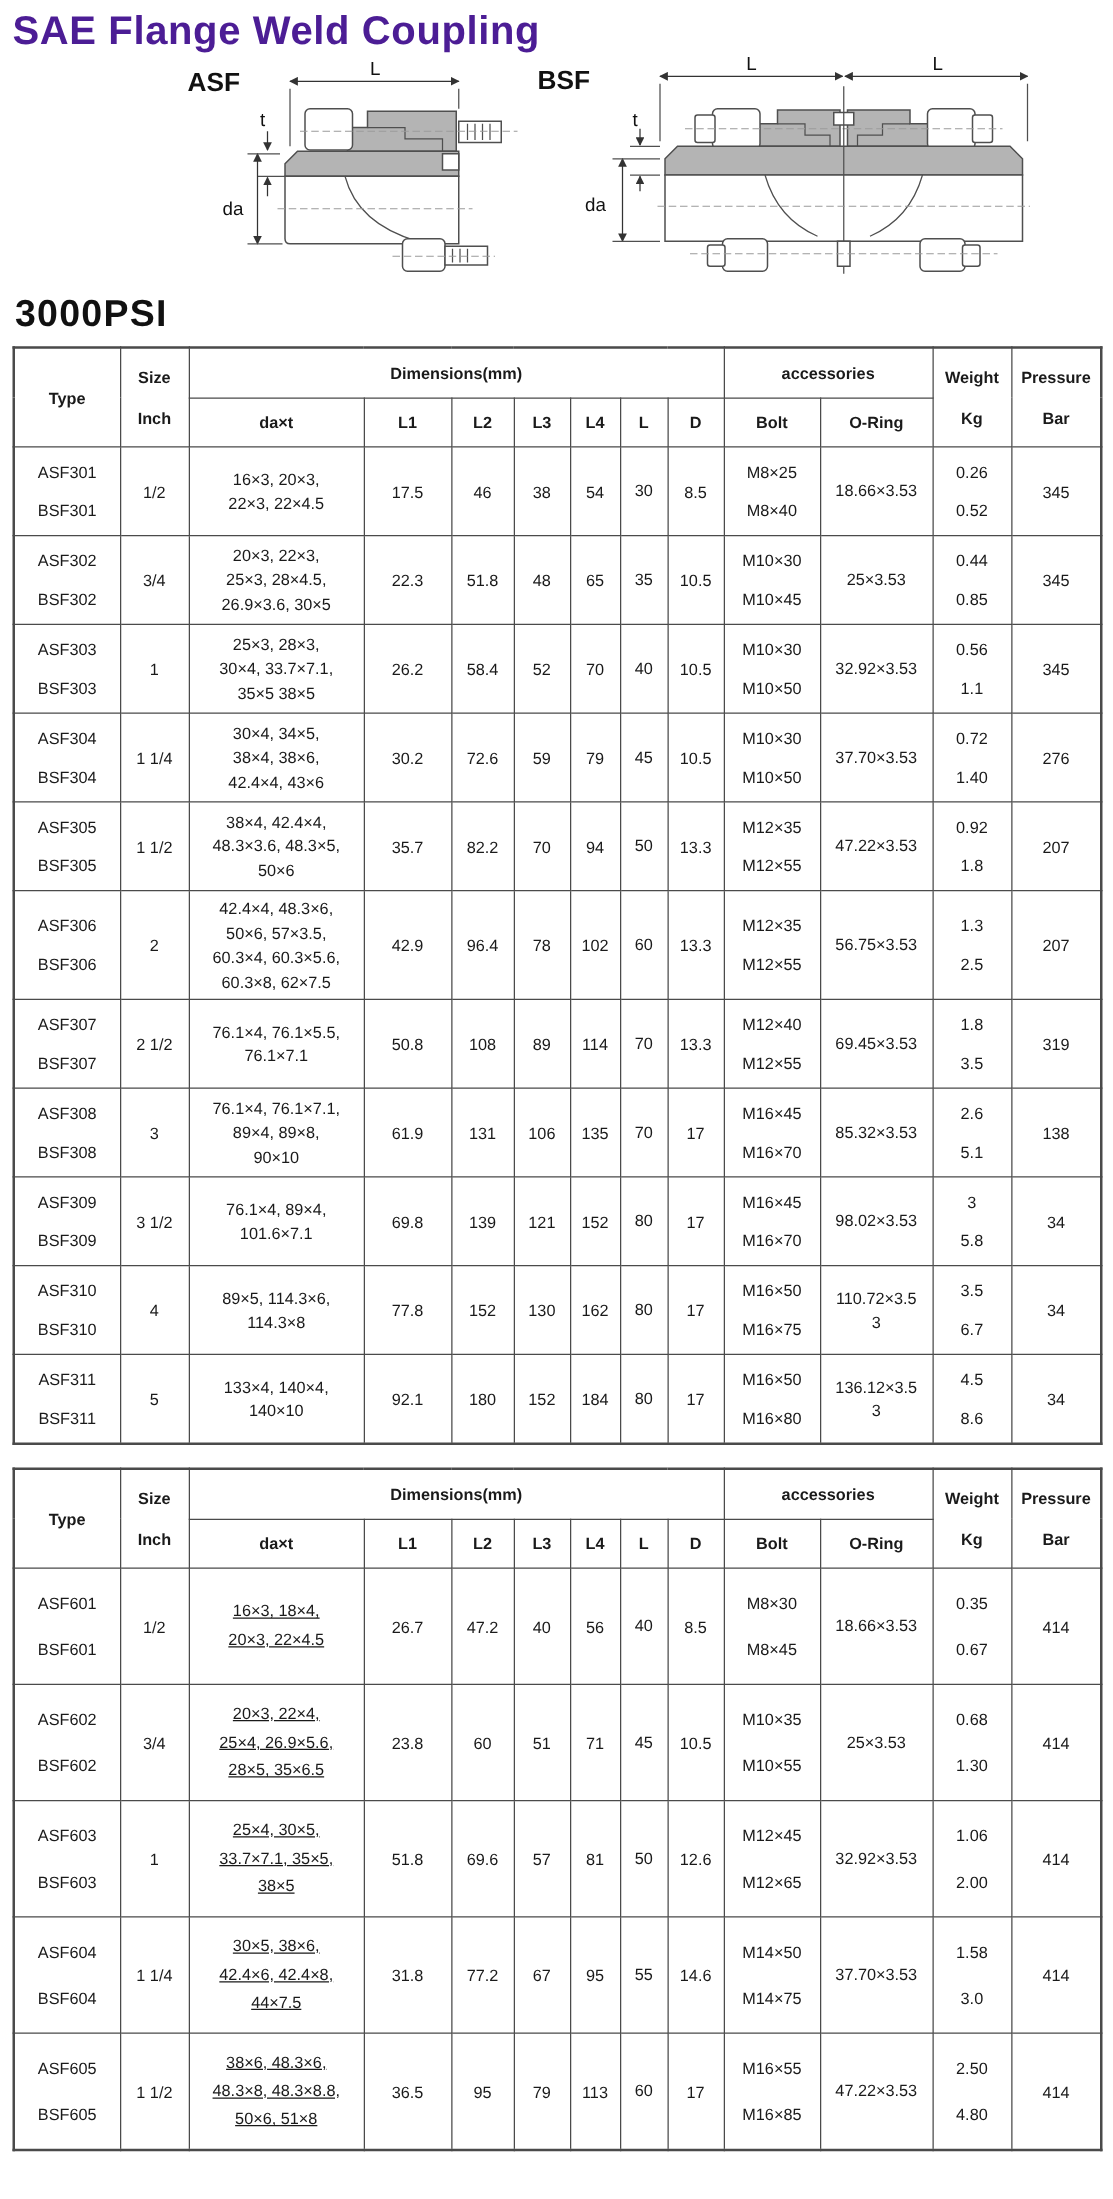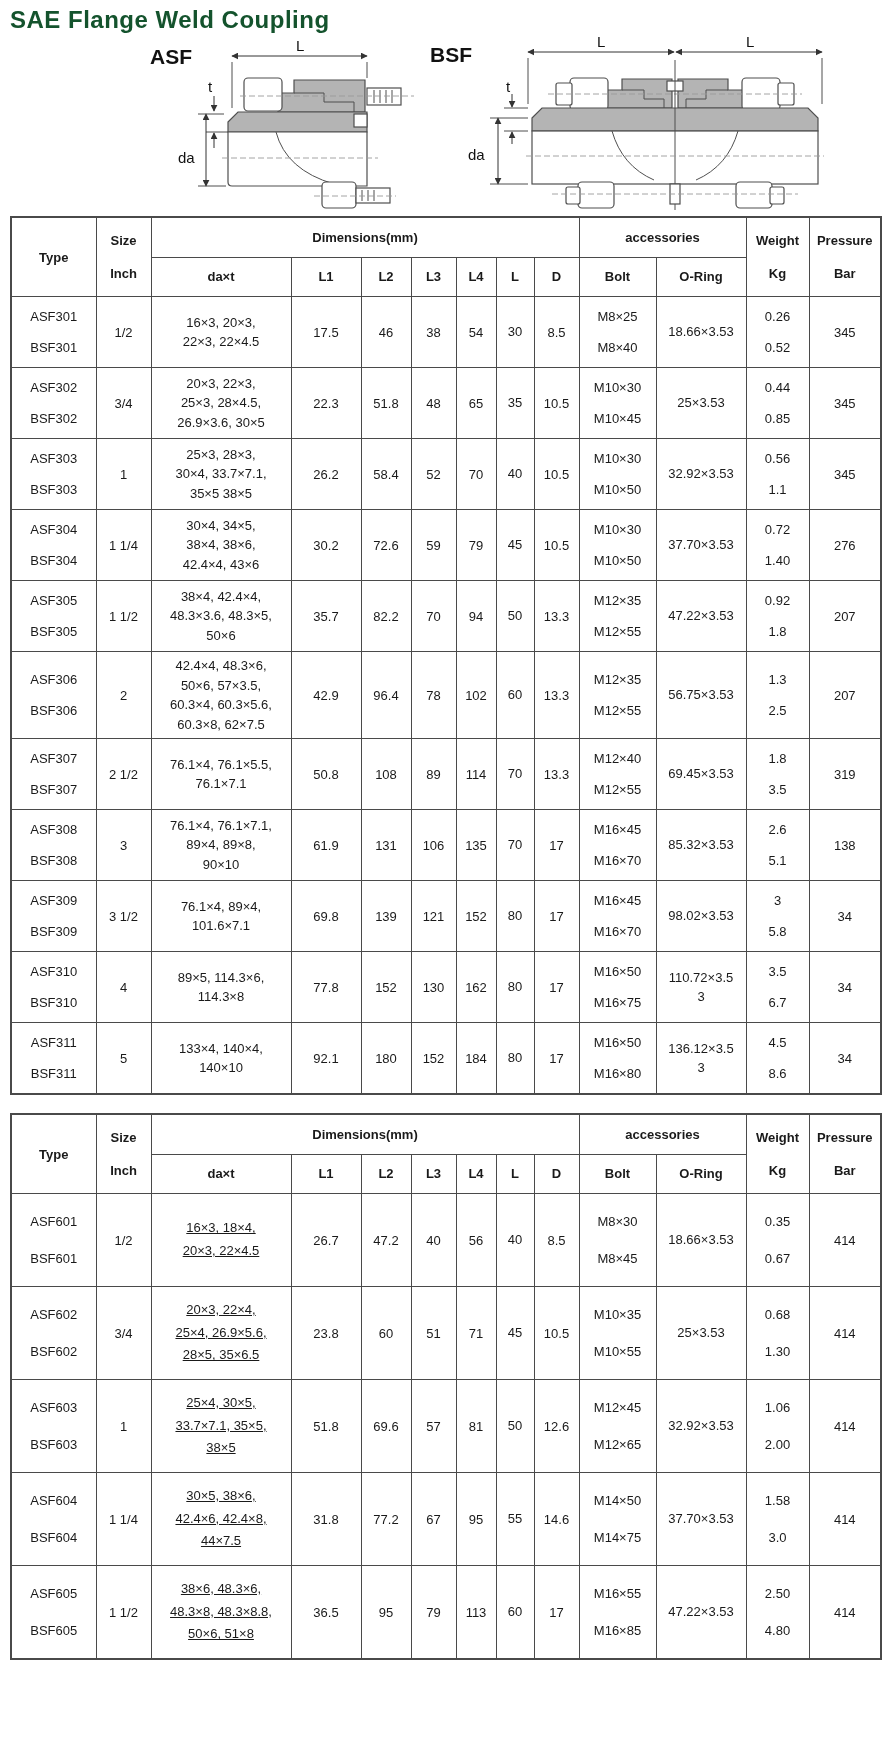--- a/index.html
+++ b/index.html
@@ -1,18 +1,18 @@
 <!DOCTYPE html>
 <html><head>
 <meta charset="utf-8">
 <style>
   html,body{margin:0;padding:0;background:#fff;}
   body{width:890px;font-family:"Liberation Sans",sans-serif;color:#1a1a1a;}
   .page{width:890px;}
-  .page-title{color:#14532d;font-size:24px;font-weight:bold;margin:6px 0 0 10px;letter-spacing:.5px;}
+  .page-title{color:#4c1d95;font-size:32px;font-weight:bold;margin:6px 0 0 10px;letter-spacing:.5px;}
   .diagram-area{position:relative;width:784px;height:182px;}
   .svg-asf{position:absolute;left:128px;top:2px;}
   .svg-bsf{position:absolute;left:420px;top:0px;}
   .section-heading{font-size:30px;font-weight:bold;color:#111;margin:10px 0 8px 12px;letter-spacing:1px;}
   table.spec{border-collapse:collapse;margin:0 0 18px 10px;width:870px;table-layout:fixed;}
   table.spec th,table.spec td{border:1px solid #4a4a4a;text-align:center;vertical-align:middle;
     font-size:13px;padding:4px 2px;}
   table.spec{border:2px solid #4a4a4a;}
   table.spec th{font-weight:bold;padding:6px 2px;}
   .h-stack div{padding:9px 0;}
@@ -139,20 +139,21 @@
         <line class="thin" x1="84" y1="97" x2="108" y2="97"></line>
 
         <line class="dim" x1="78" y1="84" x2="78" y2="150" marker-start="url(#ar2)" marker-end="url(#ar2)"></line>
         <line class="thin" x1="70" y1="84" x2="108" y2="84"></line>
         <line class="thin" x1="70" y1="150" x2="108" y2="150"></line>
         <text class="dimtext" x="48" y="126">da</text>
       </g>
     </svg>
   </div>
 
+  <h2 class="section-heading">3000PSI</h2>
 
   <table class="spec t3000">
     <colgroup>
       <col style="width:85px">
         <col style="width:55px">
         <col style="width:140px">
       <col style="width:70px">
         <col style="width:50px">
         <col style="width:45px">
       <col style="width:40px">

